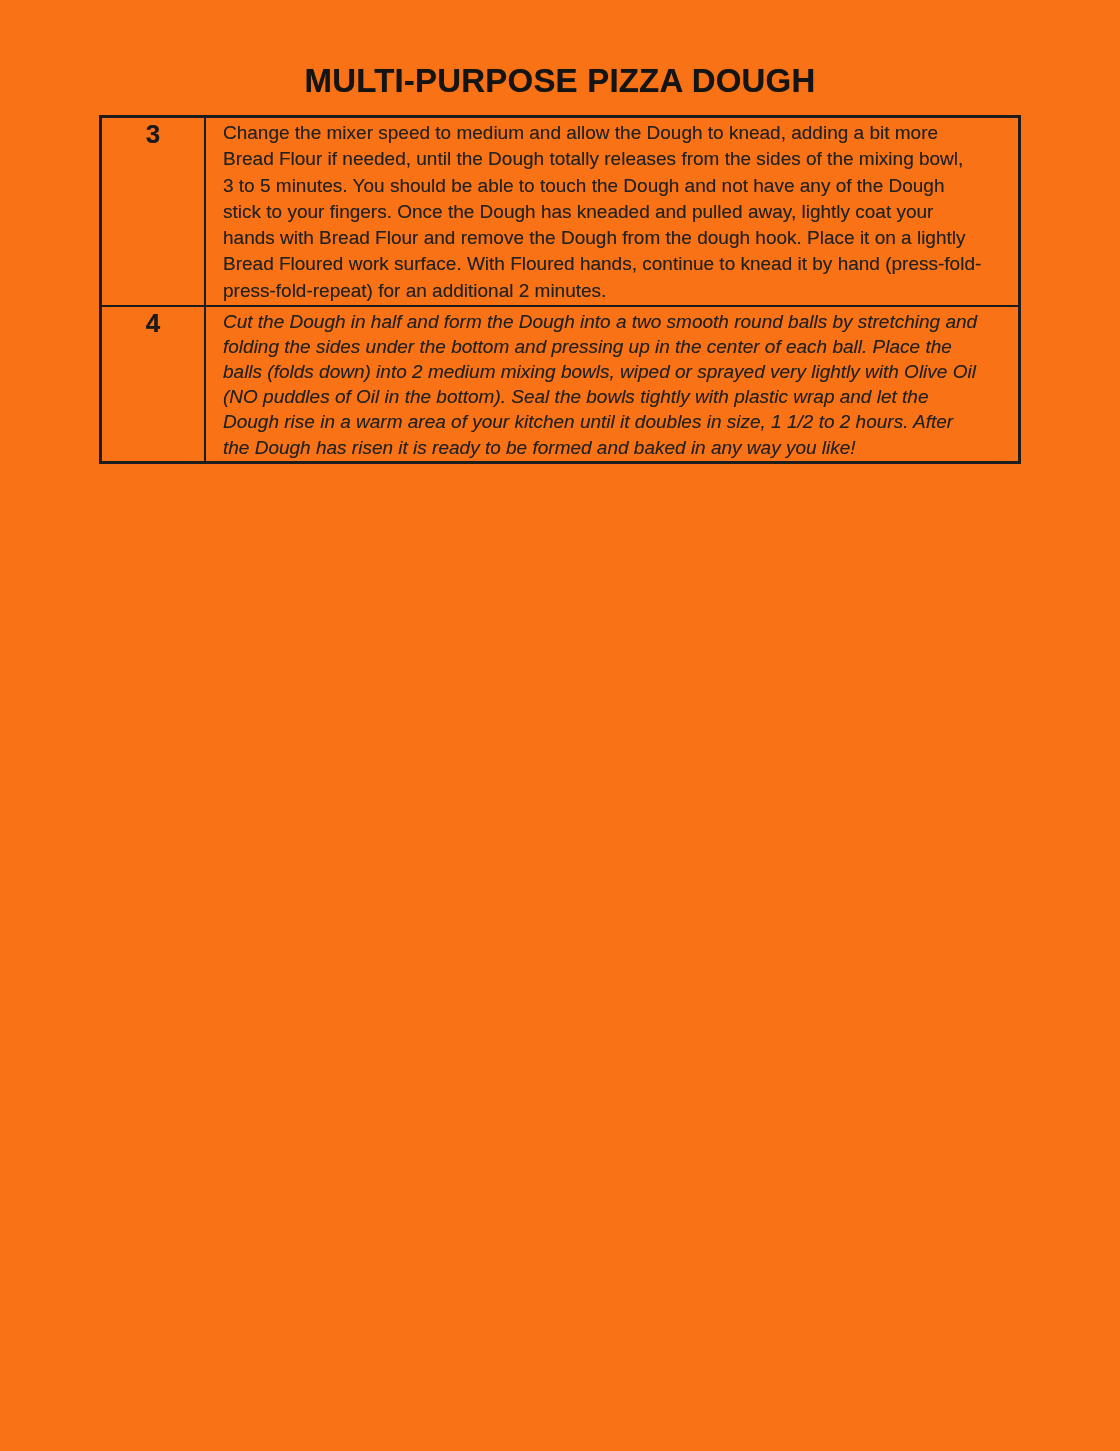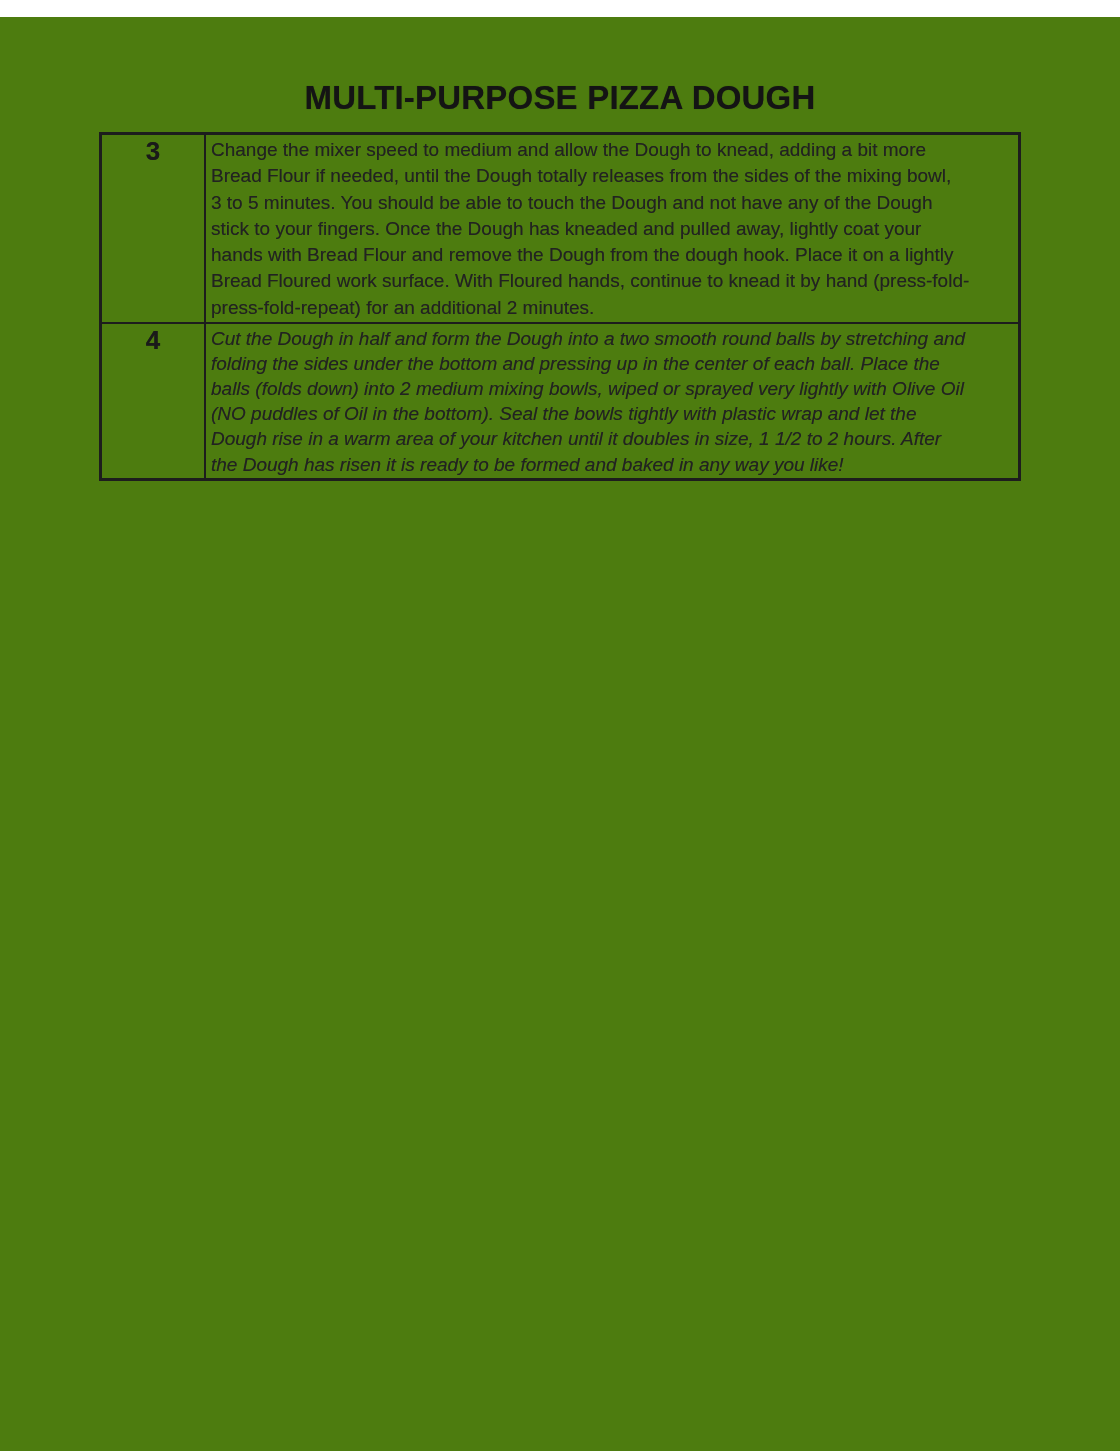--- a/index.html
+++ b/index.html
@@ -11,22 +11,21 @@
     width: 1120px;
     height: 1451px;
     position: relative;
     font-family: "Liberation Sans", sans-serif;
     color: #1f1f1f;
     overflow: hidden;
   }
   .page {
     position: absolute;
     inset: 0;
-    background: #4d7c0f;
-    margin-top: 17px;
+    background: #f97316;
   }
   .title {
     position: absolute;
     top: 62px;
     left: 0;
     width: 100%;
     margin: 0;
     text-align: center;
     font-size: 33px;
     font-weight: bold;
@@ -51,21 +50,21 @@
   td.step {
     width: 100px;
     text-align: center;
     vertical-align: middle;
     font-size: 26px;
     font-weight: bold;
     color: #1a1a1a;
     text-shadow: 0 0 0.6px rgba(20,20,20,0.5);
   }
   td.text {
-    padding: 2px 2px 1px 5px;
+    padding: 2px 2px 1px 17px;
     font-size: 19px;
     color: #222222;
     white-space: pre;
     text-shadow: 0 0 0.6px rgba(30,30,30,0.45);
   }
   tr.row-step3 td.text {
     line-height: 26.3px;
     height: 183px;
   }
   tr.row-step4 td.text {

